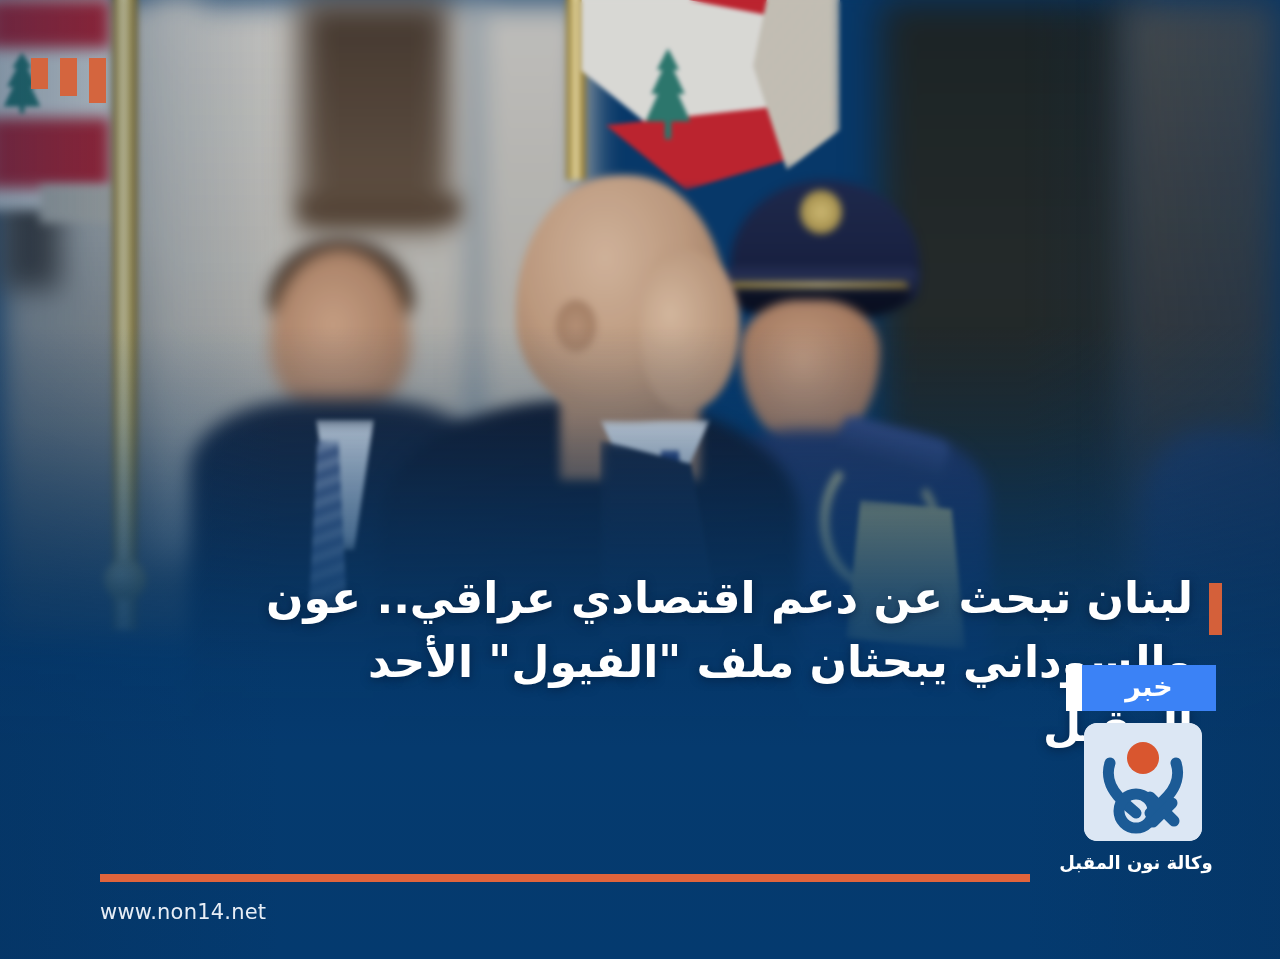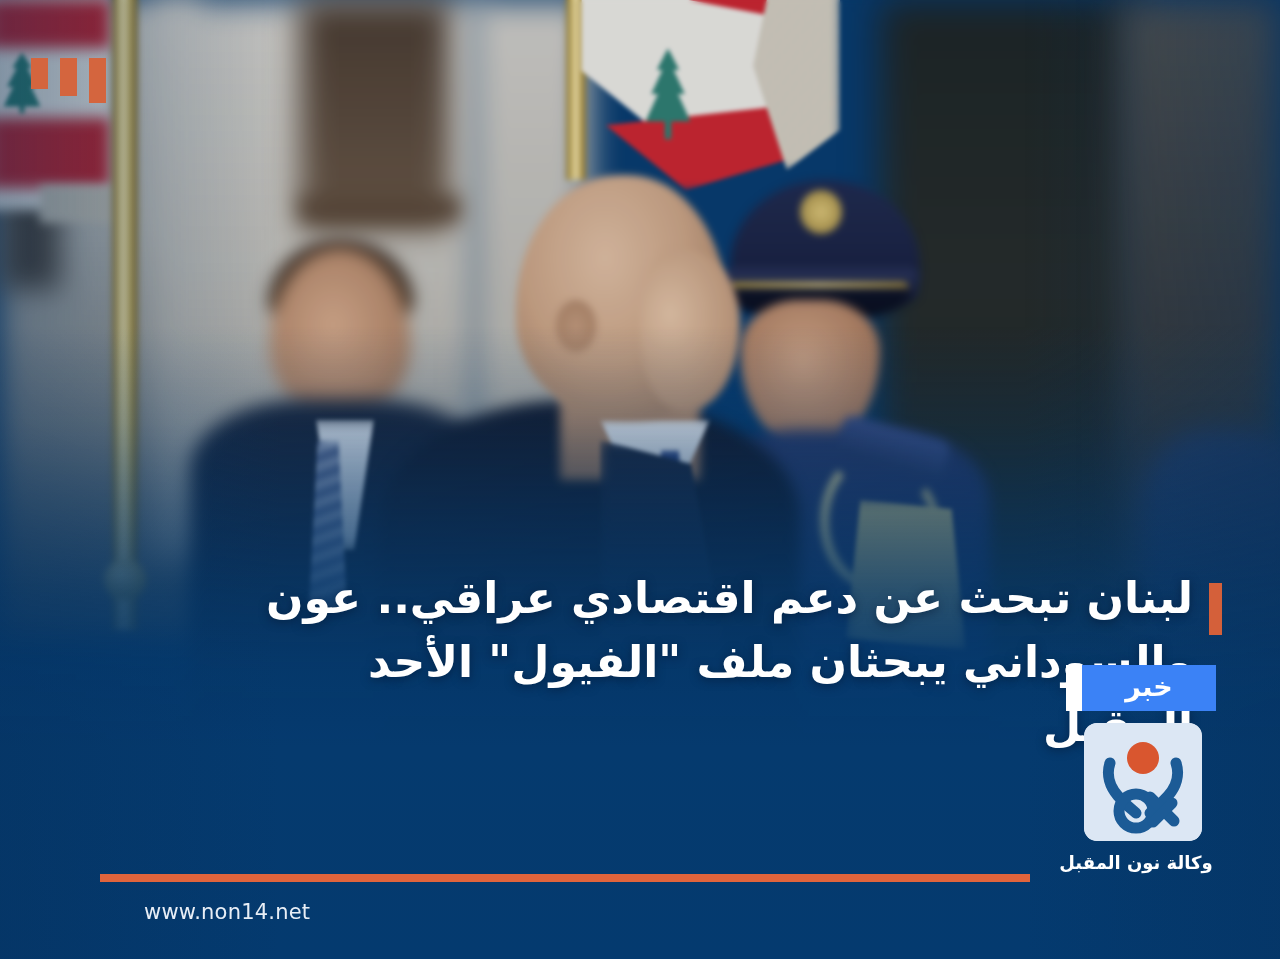--- a/index.html
+++ b/index.html
@@ -434,21 +434,20 @@
   #site-url {
     position: absolute;
     left: 100px;
     top: 900px;
     color: #e8eef6;
     font-size: 21px;
     direction: ltr;
     text-align: left;
     letter-spacing: 0.2px;
     z-index: 8;
-    margin-left: 44px;
   }
 </style>
 </head>
 <body>
 
 <div id="card">
 
   <div id="photo">
     <div class="ph wall-left"></div>
     <div class="ph wall-mid"></div>

